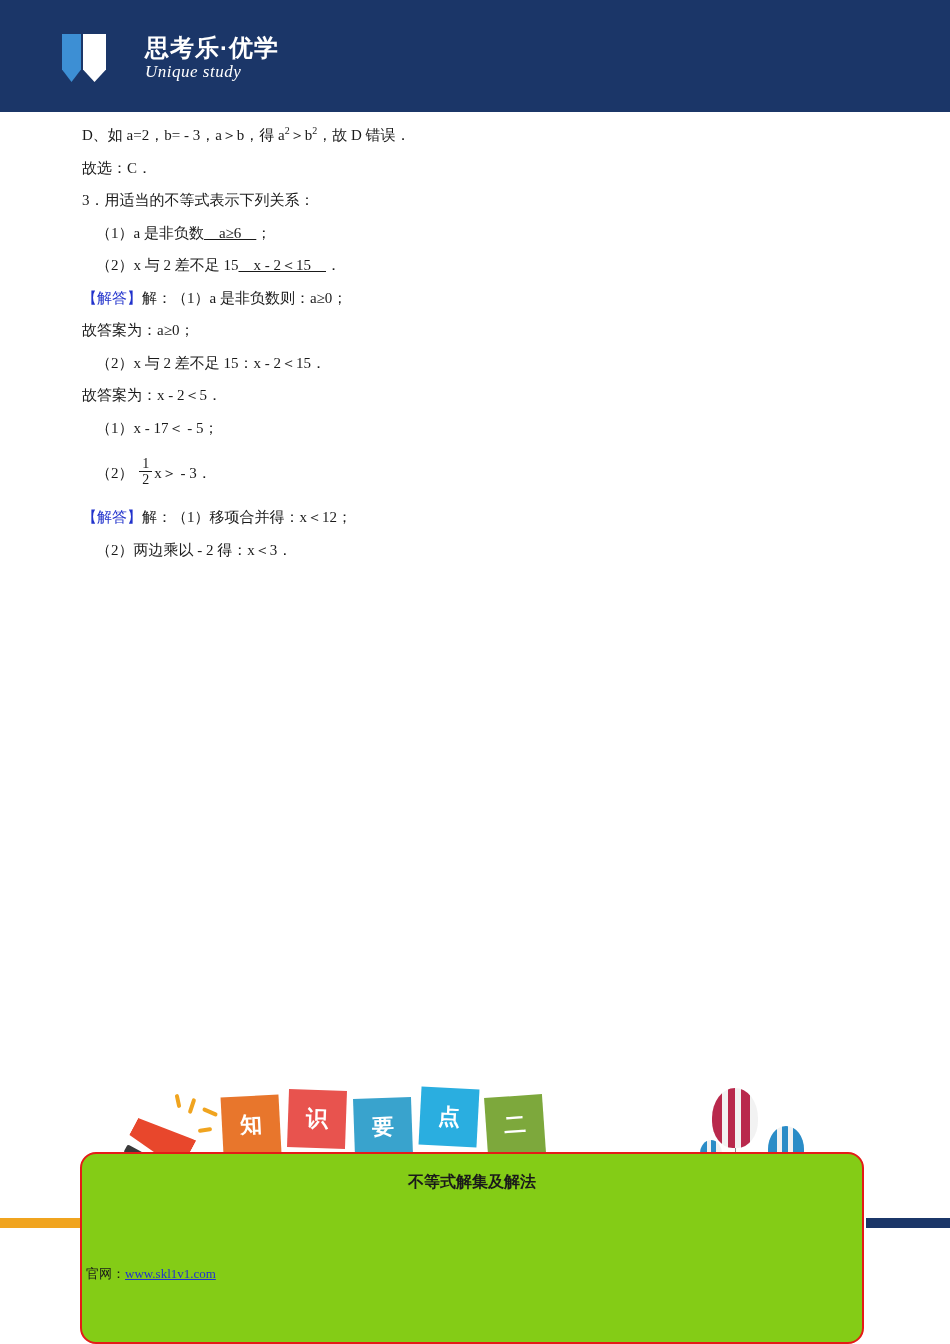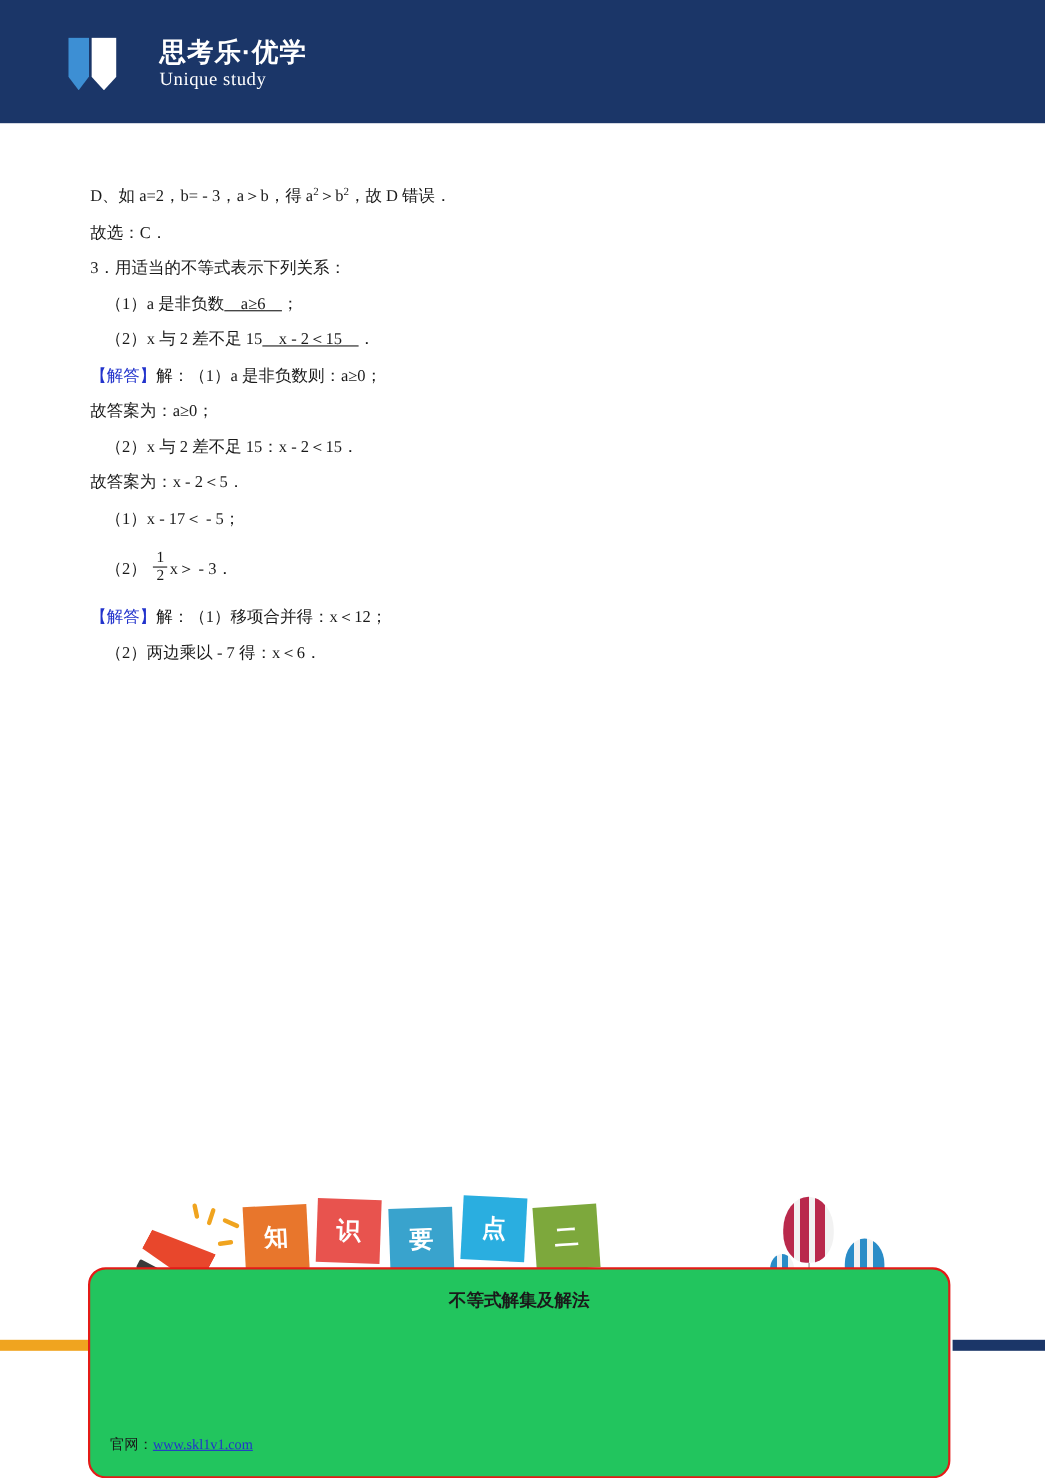--- a/index.html
+++ b/index.html
@@ -56,32 +56,32 @@
     line-height: 1.05;
   }
   .logo-cn {
     font-family: "Liberation Sans", "DejaVu Sans", sans-serif;
     font-weight: bold;
     font-size: 24px;
     letter-spacing: 1px;
   }
   .logo-en {
     font-family: "Liberation Serif", "DejaVu Serif", serif;
+    font-style: italic;
     font-size: 17px;
     margin-top: 3px;
     letter-spacing: 0.5px;
   }
 
   
   .content {
     position: absolute;
     left: 0;
     top: 118px;
     width: 916px;
-    margin-top: 44px;
   }
   .line {
     font-size: 15px;
     color: #1a1a1a;
     line-height: 1.5;
     padding: 5px 0 5px 0;
     margin-left: 82px;
     width: 790px;
     white-space: nowrap;
   }
@@ -218,21 +218,21 @@
 
   
   .red-box {
     position: absolute;
     left: 80px;
     top: 1152px;
     width: 784px;
     height: 192px;
     border: 2px solid #e41b17;
     border-radius: 16px;
-    background: #22c55e;
+    background: #84cc16;
     box-sizing: border-box;
   }
   .red-box-title {
     text-align: center;
     font-family: "Liberation Sans", "DejaVu Sans", sans-serif;
     font-weight: bold;
     font-size: 16px;
     color: #1a1a1a;
     margin-top: 18px;
   }
@@ -249,26 +249,25 @@
   .footer-bar-right {
     position: absolute;
     left: 866px;
     top: 1218px;
     width: 84px;
     height: 10px;
     background: #1b3668;
   }
   .footer-link {
     position: absolute;
-    left: 100px;
+    left: 86px;
     top: 1265px;
     font-size: 13px;
     color: #1a1a1a;
     font-family: "Liberation Serif", "DejaVu Serif", serif;
-    margin-top: 39px;
   }
   .footer-link a {
     color: #2233cc;
     text-decoration: underline;
   }
 </style>
 </head>
 <body>
 
 <div class="header">
@@ -320,21 +319,21 @@
     <span class="frac">
       <span class="num">1</span>
       <span class="den">2</span>
     </span><span>x</span><span>＞ - 3．</span>
   </div>
 
   <div class="line">
     <span class="tag-answer">【解答】</span><span>解：（1）移项合并得：x＜12；</span>
   </div>
 
-  <div class="line indent">（2）两边乘以 - 7 得：x＜6．</div>
+  <div class="line indent">（2）两边乘以 - 2 得：x＜3．</div>
 
 </div>
 
 <div class="kp-banner">
 
   <div class="megaphone">
     <div class="mega-ray r1"></div>
     <div class="mega-ray r2"></div>
     <div class="mega-ray r3"></div>
     <div class="mega-ray r4"></div>

